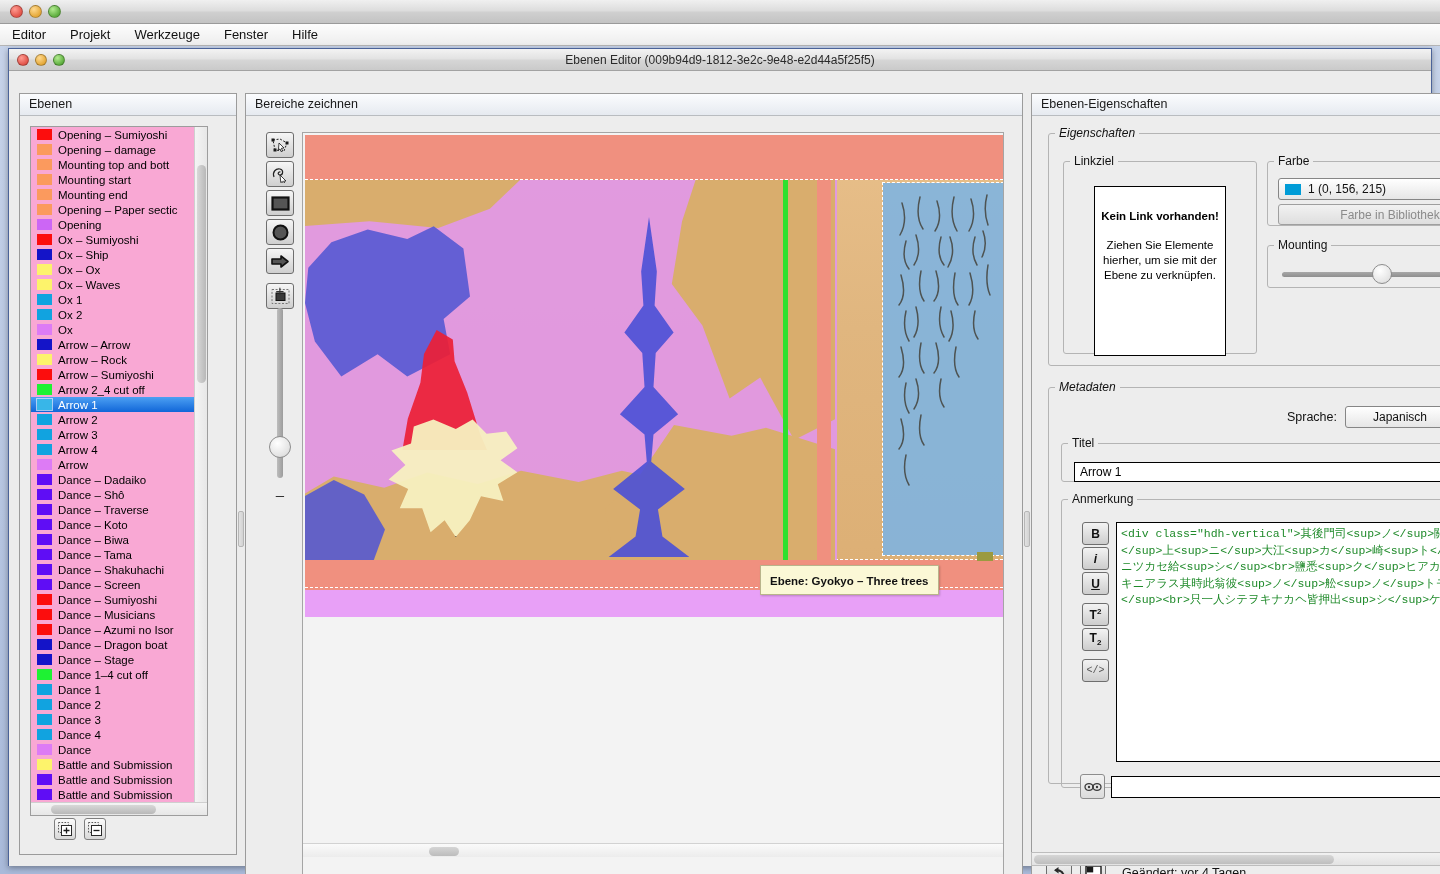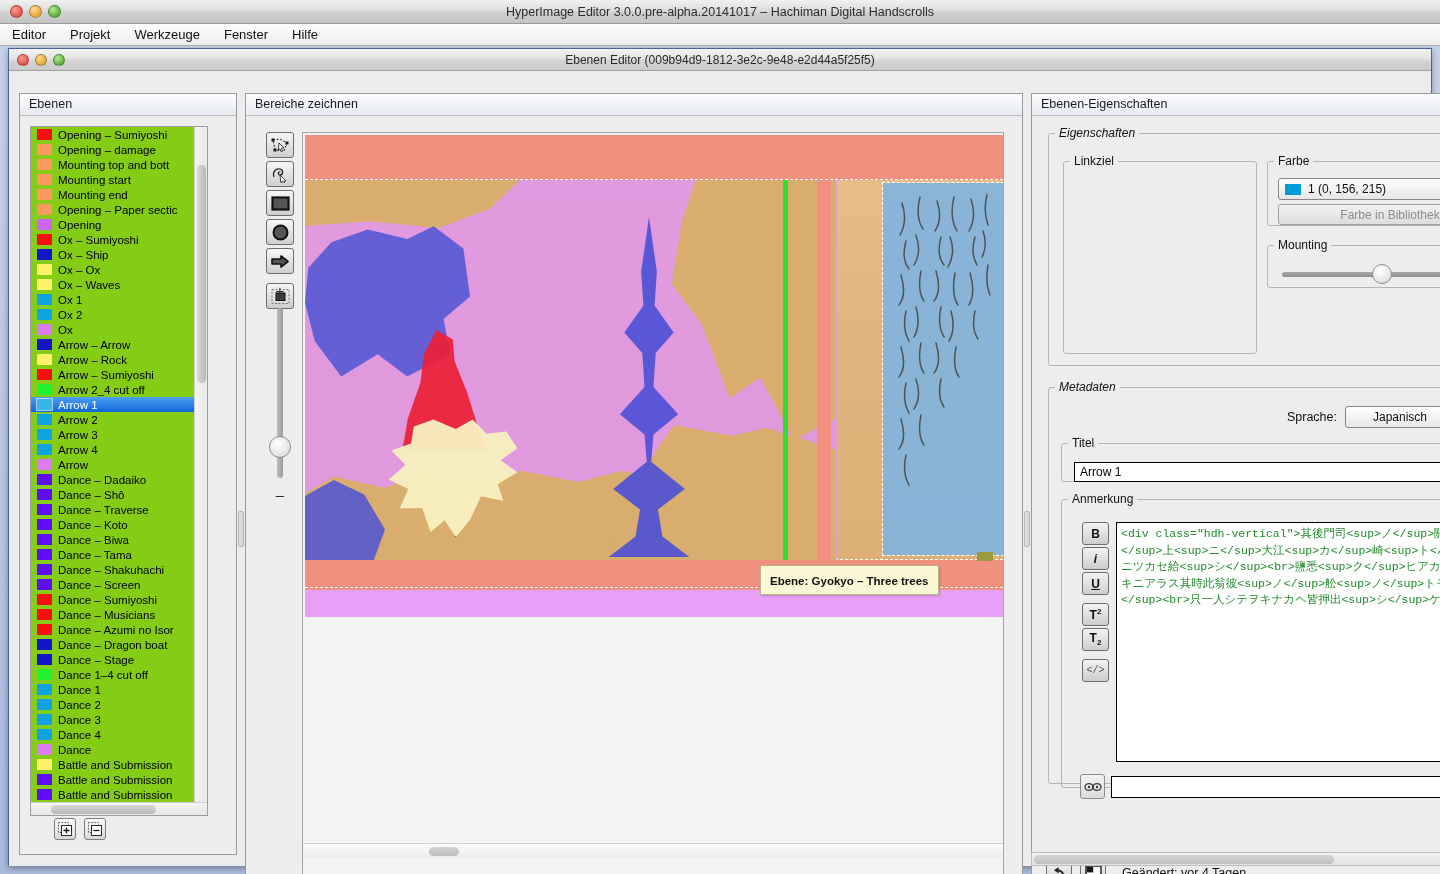--- a/index.html
+++ b/index.html
@@ -69,21 +69,21 @@
     height: 22px; line-height: 21px; padding-left: 9px;
     font-size: 12.5px; color: #1a1a1a;
     background: linear-gradient(#fbfcfe, #e6eaf0);
     border-bottom: 1px solid #b9bcc0;
   }
 
   
   #leftPanel { left: 10px; top: 22px; width: 218px; height: 762px; }
   #layerListWrap {
     position: absolute; left: 10px; top: 32px; width: 178px; height: 690px;
-    background: #84cc16; border: 1px solid #9d9d9d; overflow: hidden;
+    background: #f9a8d4; border: 1px solid #9d9d9d; overflow: hidden;
   }
   #layerList { position: absolute; left:0; top: 0; width: 164px; }
   .lrow {
     height: 15px; display: flex; align-items: center;
     padding-left: 6px; font-size: 11.5px; color: #000; white-space: nowrap;
   }
   .lrow .sw { width: 15px; height: 11px; margin-right: 6px; flex: 0 0 auto; border: 0; }
   .lrow.sel { background: linear-gradient(#4ca0f3,#1166d8); color: #fff; }
   .lrow.sel .sw { outline: 1px solid rgba(255,255,255,.6); }
 
@@ -266,21 +266,20 @@
 <body>
 
 <div id="root">
 
   <div class="osbar">
     <div class="lights">
       <div class="lt r"></div>
       <div class="lt y"></div>
       <div class="lt g"></div>
     </div>
-    <div class="title">HyperImage Editor 3.0.0.pre-alpha.20141017 – Hachiman Digital Handscrolls</div>
   </div>
 
   <div class="menubar">
     <div class="mi">Editor</div>
     <div class="mi">Projekt</div>
     <div class="mi">Werkzeuge</div>
     <div class="mi">Fenster</div>
     <div class="mi">Hilfe</div>
   </div>
 
@@ -643,20 +642,24 @@
       <div class="splitHandle" style="left:1015px;top:440px;"></div>
 
       <div class="panel" id="rightPanel">
         <div class="phead">Ebenen-Eigenschaften</div>
 
         <fieldset class="grp" style="left:16px;top:32px;width:420px;height:240px;">
           <legend class="blue">Eigenschaften</legend>
 
           <fieldset class="grp" style="left:14px;top:14px;width:194px;height:200px;">
             <legend>Linkziel</legend>
+            <div id="linkBox">
+              <b>Kein Link vorhanden!</b>
+              <div class="hint">Ziehen Sie Elemente hierher, um sie mit der Ebene zu verknüpfen.</div>
+            </div>
           </fieldset>
 
           <fieldset class="grp" style="left:218px;top:14px;width:220px;height:72px;">
             <legend>Farbe</legend>
             <div class="combo" style="position:absolute;left:10px;top:10px;width:230px;">
               <span style="display:inline-block;width:16px;height:11px;background:#009cd7;margin-right:7px;"></span>
               <span>1 (0, 156, 215)</span>
             </div>
             <div class="btnflat" style="position:absolute;left:10px;top:36px;width:230px;">
               <span>Farbe in Bibliothek l</span>

